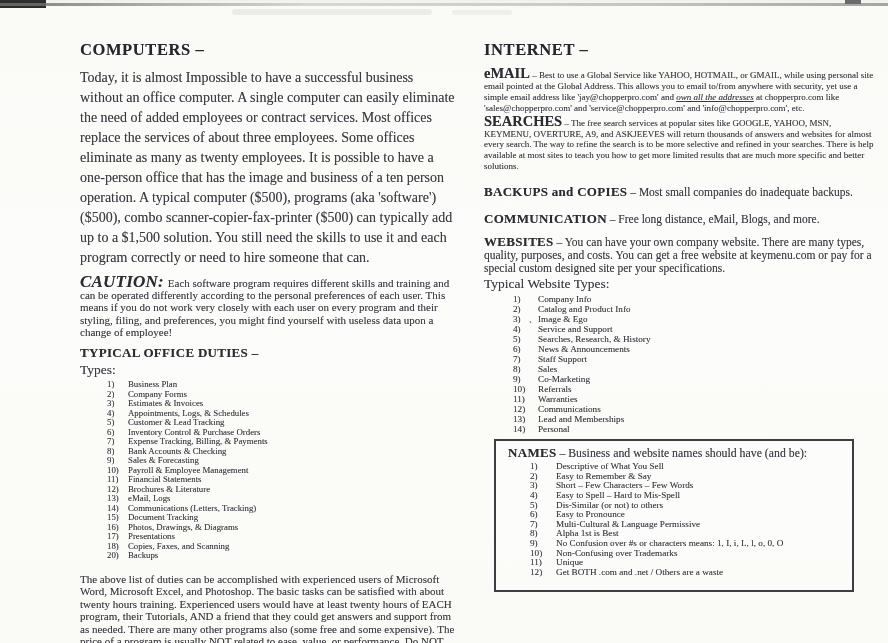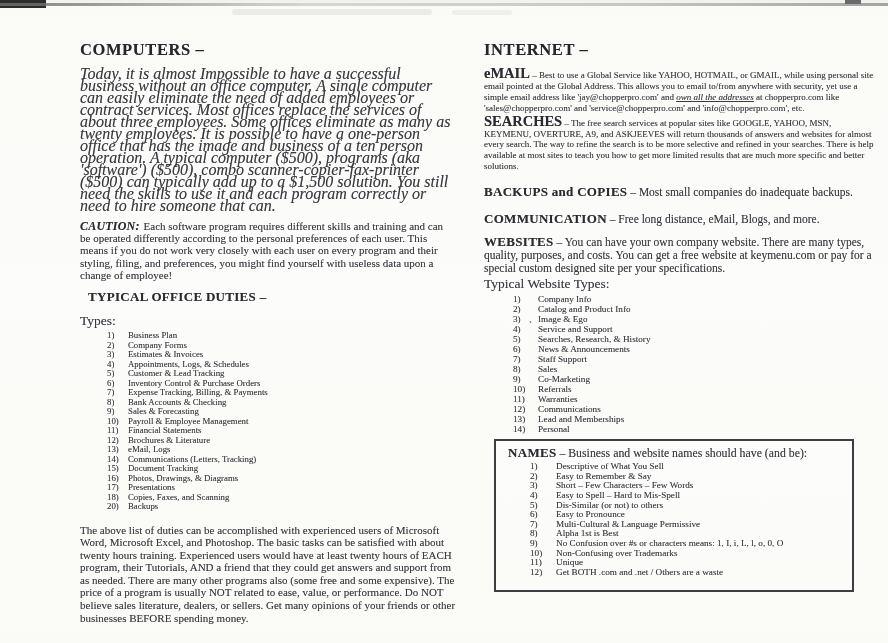--- a/index.html
+++ b/index.html
@@ -26,26 +26,26 @@
   .top-right-dash { left: 845px; top: 0; width: 16px; height: 4px; background: #6a6a6a; }
   .smudge { left: 232px; top: 9px; width: 200px; height: 6px; background: #ebebe7; border-radius: 3px; }
   .smudge2 { left: 452px; top: 10px; width: 60px; height: 5px; background: #eeeeea; border-radius: 3px; }
   .stray-mark { left: 529px; top: 320px; font-size: 9px; color: #4a4b52; }
 
   .col { position: absolute; top: 40px; }
   .col-left { left: 80px; width: 376px; }
   .col-right { left: 484px; width: 390px; }
 
   h1.doc-title { margin: 0 0 8px 0; font-size: 16.5px; font-weight: bold; letter-spacing: .6px; color: #26262d; }
-  h2.sub-heading { margin: 8px; font-size: 13px; font-weight: bold; letter-spacing: .3px; color: #2b2b31; }
+  h2.sub-heading { margin: 0; font-size: 13px; font-weight: bold; letter-spacing: .3px; color: #2b2b31; }
   .list-subtitle { font-size: 13.5px; margin: 1px 0 2px 0; }
 
-  p.body { margin: 0 0 8px 0; font-size: 16px; line-height: 12px; font-style: italic; }
+  p.body { margin: 0 0 8px 0; font-size: 14px; line-height: 20px; }
   p.caution { margin: 0 0 7px 0; font-size: 11px; line-height: 12.2px; }
-  .caution-label { font-weight: bold; font-style: italic; font-size: 12px; letter-spacing: .2px; color: #2b2b31; }
+  .caution-label { font-weight: bold; font-style: italic; font-size: 17px; letter-spacing: .2px; color: #2b2b31; }
   .caution-text { text-underline-offset: 1px; margin-left: 4px; }
   p.closing { margin: 0; font-size: 11px; line-height: 12.6px; }
 
   ul.num-list { list-style: none; margin: 0; padding: 0; }
   .num-list li { display: flex; }
   .num-list .n { flex: none; }
   ul.duties { margin-bottom: 12px; }
   .duties li { font-size: 8.8px; line-height: 9.5px; }
   .duties .n { margin-left: 27px; width: 21px; }
 

